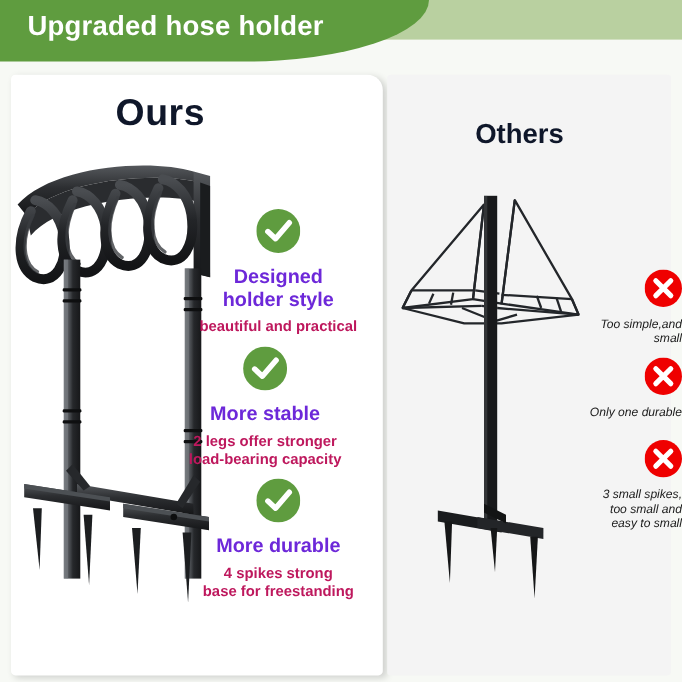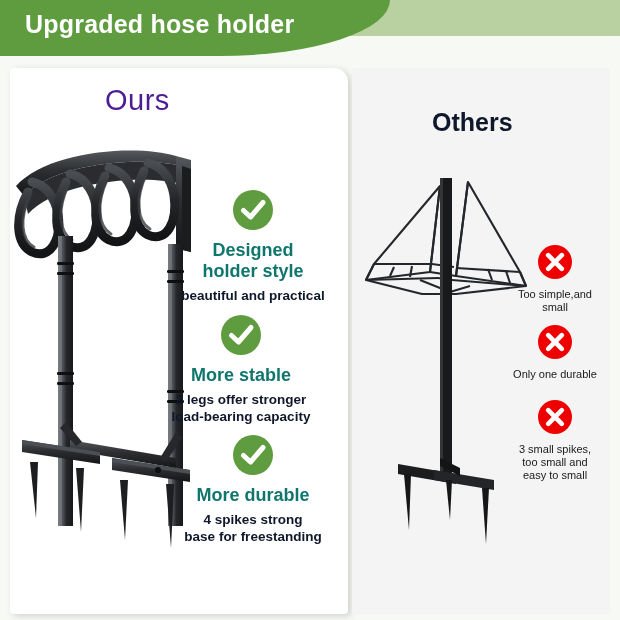--- a/index.html
+++ b/index.html
@@ -57,23 +57,23 @@
     position: absolute;
     left: 352px; top: 68px;
     width: 258px; height: 546px;
     background: #f4f4f4;
     border-radius: 3px;
   }
 
   .title-ours {
     position: absolute;
     left: 105px; top: 84px;
-    font-size: 29px;
-    font-weight: normal;
-    color: #4c1d95;
+    font-size: 34px;
+    font-weight: bold;
+    color: #0f172a;
     letter-spacing: 0.5px;
   }
   .title-others {
     position: absolute;
     left: 432px; top: 108px;
     font-size: 25px;
     font-weight: bold;
     color: #0f172a;
   }
 
@@ -83,39 +83,40 @@
     width: 170px;
     text-align: center;
   }
   .feature .badge {
     width: 40px; height: 40px;
     margin: 0 auto 6px auto;
   }
   .feature .f-title {
     font-size: 18px;
     font-weight: bold;
-    color: #0f766e;
+    color: #6d28d9;
     line-height: 21px;
   }
   .feature .f-desc {
     font-size: 13.5px;
     font-weight: bold;
-    color: #0f172a;
+    color: #be185d;
     line-height: 17px;
     margin-top: 5px;
   }
   #feature-0 { left: 168px; top: 190px; }
   #feature-1 { left: 156px; top: 315px; }
   #feature-2 { left: 168px; top: 435px; text-align: center; }
 
   
   .con {
     position: absolute;
     width: 130px;
-    text-align: center;
+    text-align: right;
+    font-style: italic;
   }
   .con .badge {
     width: 34px; height: 34px;
     margin: 0 auto 5px auto;
   }
   .con .c-desc {
     font-size: 11px;
     color: #1a1a1a;
     line-height: 13px;
   }

